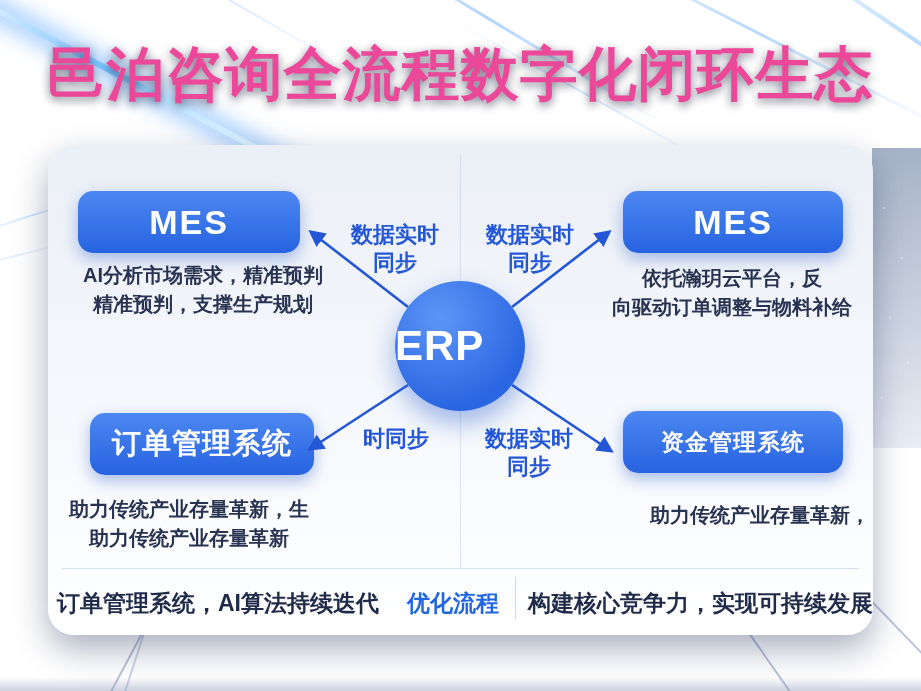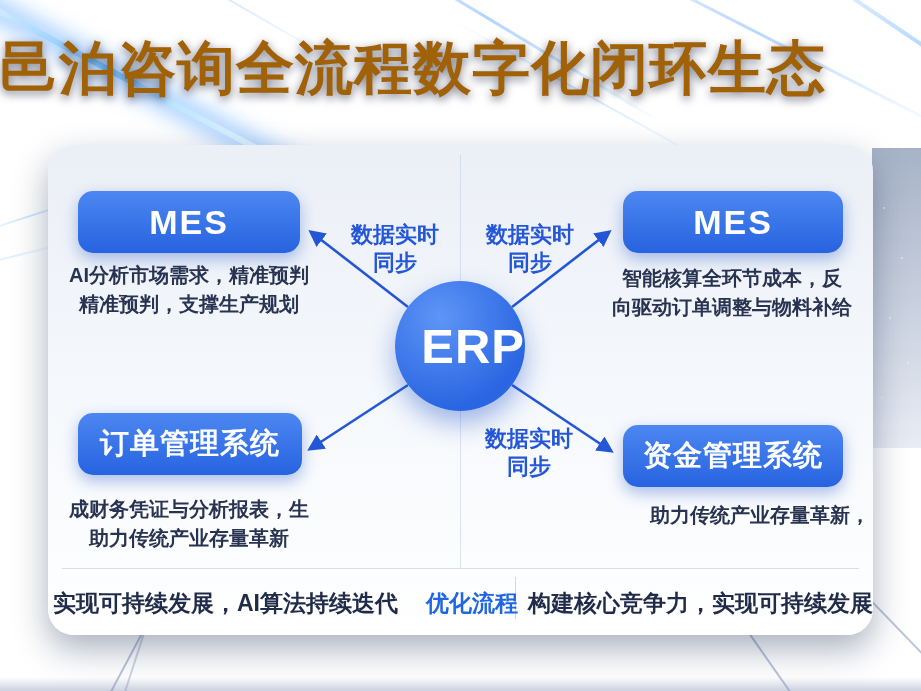--- a/index.html
+++ b/index.html
@@ -48,22 +48,22 @@
   
   .floorline{position:absolute;height:2px;background:rgba(130,145,185,.55);}
   .fl1{left:55px;top:655px;width:150px;transform:rotate(-62deg);}
   .fl2{left:70px;top:660px;width:130px;transform:rotate(-72deg);opacity:.7;}
   .fl3{left:690px;top:655px;width:150px;transform:rotate(55deg);}
   .fl4{left:815px;top:640px;width:190px;transform:rotate(46deg);}
   .floor-shade{position:absolute;left:0;bottom:0;width:921px;height:14px;
     background:linear-gradient(180deg,rgba(125,140,175,0),rgba(125,140,175,.4));}
   
   .title{
-    position:absolute;left:0;top:30px;width:921px;margin:0;
-    font-size:58px;font-weight:900;color:#a16207;letter-spacing:1px;
+    position:absolute;left:0;top:36px;width:921px;margin:0;text-align:center;
+    font-size:58px;font-weight:900;color:#ec4899;letter-spacing:1px;
     text-shadow:0 3px 10px rgba(0,10,40,.55);z-index:5;
   }
   
   .card{
     position:absolute;left:48px;top:145px;width:825px;height:490px;border-radius:26px;
     background:linear-gradient(180deg,#ebeff6 0%,#f5f8fc 50%,#ffffff 100%);
     box-shadow:0 14px 34px rgba(10,30,70,.35);z-index:4;
   }
   .divider-v-center{position:absolute;left:412px;top:10px;width:1px;height:413px;background:rgba(185,198,220,.45);}
   .divider-h{position:absolute;left:14px;right:14px;top:423px;height:1px;background:#d7dfec;}
@@ -71,35 +71,35 @@
   
   .node-box{
     position:absolute;height:62px;border-radius:15px;
     background:linear-gradient(180deg,#4c87f1,#2763e0);
     box-shadow:0 6px 16px rgba(35,85,200,.38);
     display:flex;align-items:center;justify-content:center;
     color:#fff;font-weight:800;
   }
   .nb-tl{left:30px;top:46px;width:222px;font-size:34px;letter-spacing:2px;}
   .nb-tr{left:575px;top:46px;width:220px;font-size:34px;letter-spacing:2px;}
-  .nb-bl{left:30px;top:268px;width:224px;font-size:29px;letter-spacing:1px;}
-  .nb-br{left:575px;top:280px;width:220px;font-size:29px;letter-spacing:1px;}
+  .nb-bl{left:42px;top:268px;width:224px;font-size:29px;letter-spacing:1px;}
+  .nb-br{left:575px;top:266px;width:220px;font-size:23px;letter-spacing:1px;}
   .desc{position:absolute;font-size:20px;line-height:29px;font-weight:600;color:#28335299;color:#283352;text-align:center;}
   .desc div{white-space:nowrap;}
-  .d-tl{left:5px;width:272px;top:116px;text-align:center;}
+  .d-tl{left:19px;width:272px;top:116px;text-align:center;}
   .d-tr{left:548px;width:272px;top:119px;}
   .d-bl{left:5px;width:272px;top:350px;}
   .d-br{left:576px;width:272px;top:356px;}
   
   .erp{
     position:absolute;left:347px;top:136px;width:130px;height:130px;border-radius:50%;
     background:radial-gradient(circle at 35% 28%,#5e95f6,#2a66e2 72%);
     box-shadow:0 12px 26px rgba(35,85,200,.42);
-    display:flex;align-items:center;justify-content:flex-end;
-    color:#fff;font-size:49px;font-weight:800;letter-spacing:1px;z-index:3;
+    display:flex;align-items:center;justify-content:flex-start;
+    color:#fff;font-size:42px;font-weight:800;letter-spacing:1px;z-index:3;
   }
   
   .sync{position:absolute;width:124px;color:#2457d6;font-weight:700;font-size:22px;line-height:28px;text-align:center;z-index:2;}
   .sync div{white-space:nowrap;}
   .s-tl{left:285px;top:76px;}
   .s-tr{left:420px;top:76px;}
   .s-bl{left:286px;top:280px;}
   .s-br{left:419px;top:280px;}
   .arrows{position:absolute;left:0;top:0;z-index:1;}
   
@@ -161,29 +161,29 @@
     </div>
     <div class="desc d-tl">
       <div>AI分析市场需求，精准预判</div>
       <div>精准预判，支撑生产规划</div>
     </div>
 
     <div class="node-box nb-tr">
       <span>MES</span>
     </div>
     <div class="desc d-tr">
-      <div>智能核算全环节成本，反</div>
+      <div>依托瀚玥云平台，反</div>
       <div>向驱动订单调整与物料补给</div>
     </div>
 
     <div class="node-box nb-bl">
       <span>订单管理系统</span>
     </div>
     <div class="desc d-bl">
-      <div>成财务凭证与分析报表，生</div>
+      <div>助力传统产业存量革新，生</div>
       <div>助力传统产业存量革新</div>
     </div>
 
     <div class="node-box nb-br">
       <span>资金管理系统</span>
     </div>
     <div class="desc d-br">
       <div>助力传统产业存量革新，</div>
     </div>
 
@@ -193,25 +193,26 @@
 
     <div class="sync s-tl">
       <div>数据实时</div>
       <div>同步</div>
     </div>
     <div class="sync s-tr">
       <div>数据实时</div>
       <div>同步</div>
     </div>
     <div class="sync s-bl">
+      <div>时同步</div>
     </div>
     <div class="sync s-br">
       <div>数据实时</div>
       <div>同步</div>
     </div>
 
     <div class="footer-text f-left">
-      <span>实现可持续发展，AI算法持续迭代</span><span class="f-highlight">优化流程</span>
+      <span>订单管理系统，AI算法持续迭代</span><span class="f-highlight">优化流程</span>
     </div>
     <div class="footer-text f-right">构建核心竞争力，实现可持续发展</div>
 
   </div>
 </div>
 
 </body></html>

